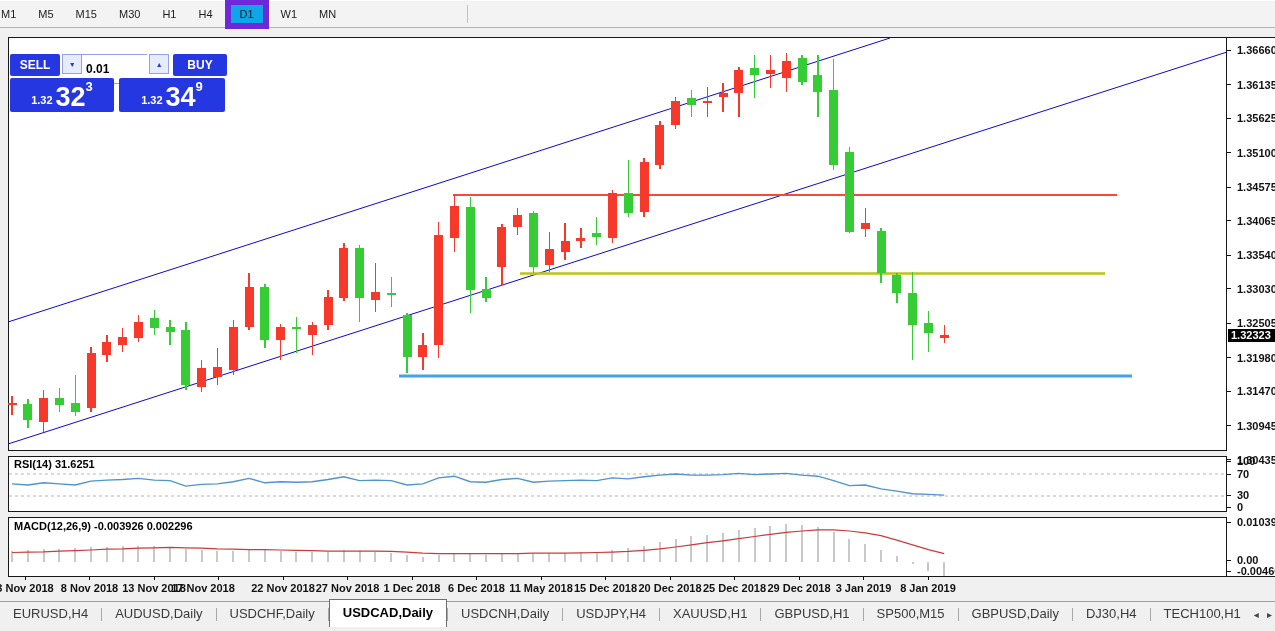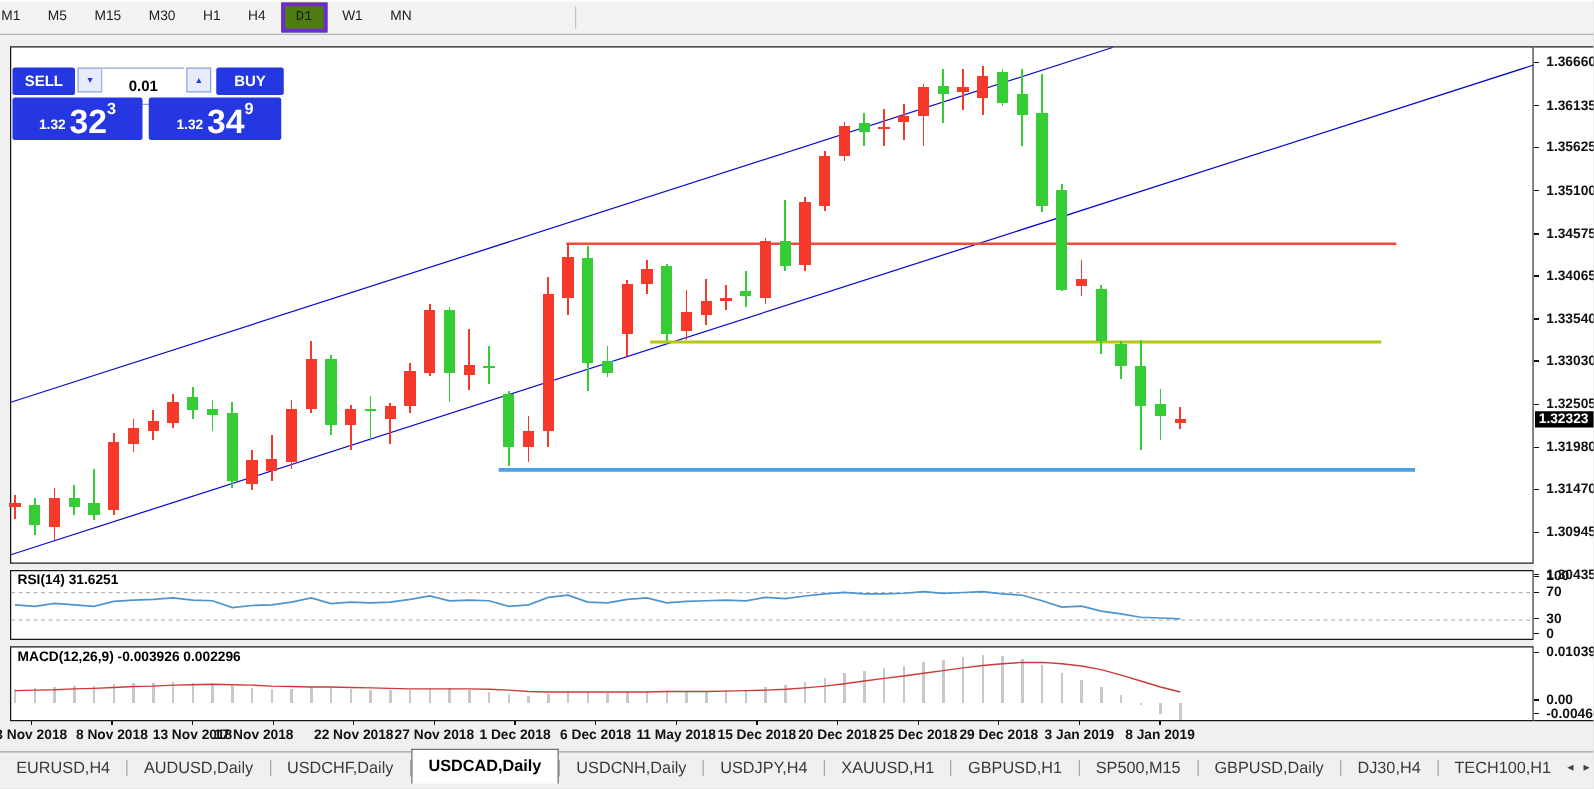--- a/index.html
+++ b/index.html
@@ -5,21 +5,21 @@
   html,body{margin:0;padding:0;background:#d8d8d8;}
   .screen{position:relative;width:1275px;height:631px;background:#f0f0f0;
     font-family:"Liberation Sans",sans-serif;overflow:hidden;}
   
   .toolbar{position:absolute;left:0;top:0;width:1275px;height:28px;background:#f3f3f3;
     border-top:1px solid #ffffff;border-bottom:1px solid #b3b3b3;box-sizing:border-box;
     display:flex;align-items:center;}
   .tf-btn{display:inline-block;padding:3px 9px;font-size:11px;color:#1c1c1c;
     border:1px solid transparent;margin:0 1px;cursor:default;}
   .tf-btn:first-child{margin-left:-9px;}
-  .tf-btn.active{background:#4d7c0f;border:3px solid #6d28d9;font-family:Liberation Mono, monospace;}
+  .tf-btn.active{background:#0ea5e9;border:6px solid #6d28d9;}
   .tb-sep{display:inline-block;width:1px;height:18px;background:#c2c2c2;margin-left:120px;}
   
   .pane{position:absolute;left:8px;width:1219px;background:#ffffff;
     border:1px solid #181818;box-sizing:border-box;}
   #main-pane{top:37px;height:414px;}
   #rsi-pane{top:456px;height:56px;}
   #macd-pane{top:517px;height:60px;}
   .axis-strip{position:absolute;left:1227px;top:37px;width:48px;height:540px;background:#fff;
     border-top:1px solid #181818;border-bottom:1px solid #181818;box-sizing:border-box;}
   #chart-svg{position:absolute;left:0;top:0;width:1275px;height:631px;pointer-events:none;}
@@ -35,21 +35,21 @@
   .chart-header .arrow{font-size:8px;vertical-align:1px;margin-right:4px;}
   .oneclick{position:absolute;left:10px;top:54px;width:217px;}
   .oc-row1{display:flex;height:22px;}
   .oc-btn{background:#2537e0;color:#fff;font-size:12px;font-weight:bold;text-align:center;
     line-height:22px;border-radius:2px;}
   .oc-sell{width:53px;}
   .oc-buy{width:57px;margin-left:4px;}
   .oc-spin{width:21px;height:20px;background:#e7ecfa;border:1px solid #93a2e0;box-sizing:border-box;
     color:#2537e0;font-size:7px;text-align:center;line-height:19px;margin-left:2px;}
   .oc-lot{width:57px;height:20px;border:1px solid #93a2e0;border-left:none;border-right:none;
-    font-size:12px;font-weight:bold;text-align:center;font-family:"Liberation Sans",sans-serif;
+    font-size:12px;font-weight:bold;text-align:left;font-family:"Liberation Sans",sans-serif;
     padding:4px;margin:0;background:#fff;color:#000;}
   .oc-row2{display:flex;margin-top:2px;}
   .price-box{height:34px;background:#2537e0;color:#fff;border-radius:2px;display:flex;
     align-items:flex-end;justify-content:center;padding-bottom:3px;box-sizing:border-box;}
   .pb-bid{width:104px;}
   .pb-ask{width:106px;margin-left:5px;}
   .pb-small{font-size:11px;font-weight:bold;margin-right:3px;margin-bottom:3px;}
   .pb-big{font-size:27px;font-weight:bold;line-height:24px;}
   .pb-sup{font-size:13px;font-weight:bold;align-self:flex-start;margin-top:1px;}
   

